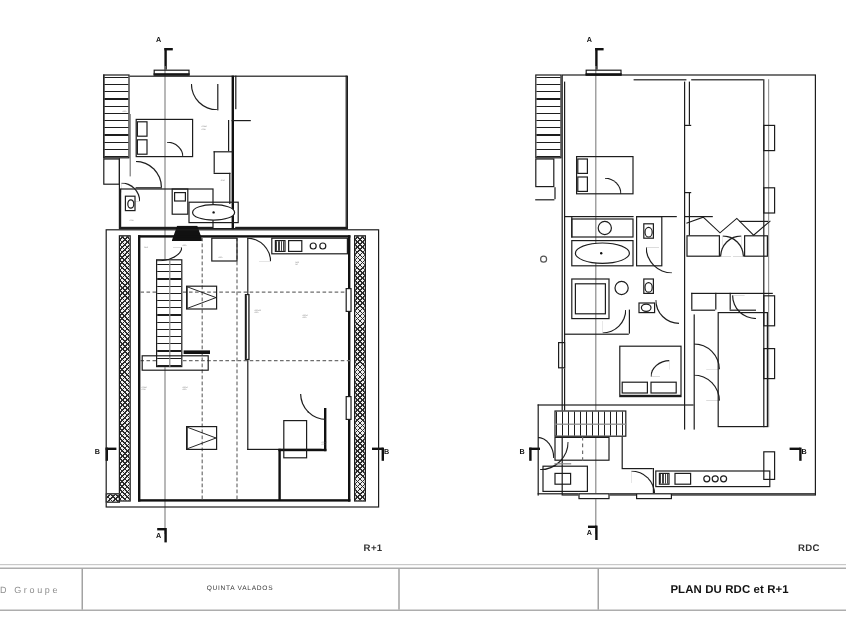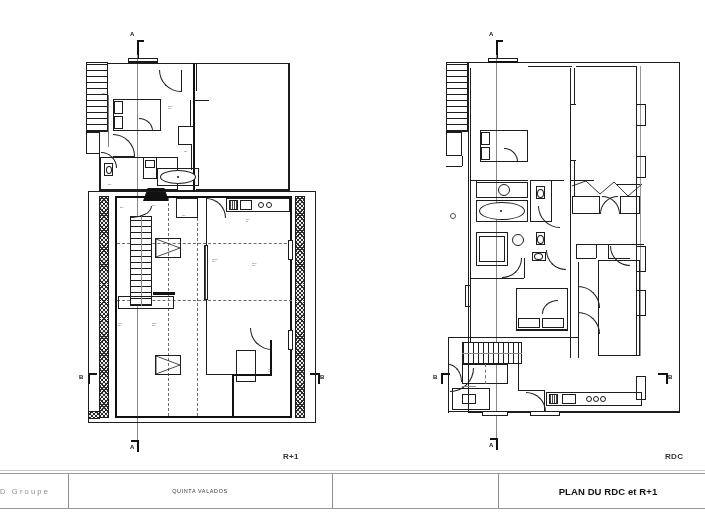--- a/index.html
+++ b/index.html
@@ -221,21 +221,21 @@
     <div class="anno" style="left:268px;top:368px;">oooo<br>ooo</div>
     <div class="anno" style="left:120px;top:206px;">ooo</div>
     <div class="anno" style="left:182px;top:214px;">ooo</div>
     <div class="anno" style="left:246px;top:218px;">ooo<br>oo</div>
     <div class="anno" style="left:102px;top:92px;">ooo</div>
     <div class="anno" style="left:168px;top:105px;">oooo<br>ooo</div>
     <div class="anno" style="left:184px;top:150px;">ooo</div>
     <div class="anno" style="left:108px;top:183px;">ooo</div>
     <div class="anno" style="left:152px;top:204px;">ooo</div>
 
-    <div class="plan-cap" style="left:283px;top:452px;">R+1</div>
+    <div class="plan-cap" style="left:303px;top:452px;">R+1</div>
   </div>
 
   <div class="plan" id="plan-right" style="left:340px;top:0;width:365px;height:470px;">
 
     <div>
       <div class="secarm" style="left:156px;top:40px;width:7px;height:1.6px;"></div>
       <div class="secarm" style="left:156px;top:40px;width:1.6px;height:18px;"></div>
       <div class="secmark" style="left:149px;top:31px;">A</div>
     </div>
     <div class="ln vl" style="left:156px;top:55px;height:390px;background:#8a8a8a;"></div>

